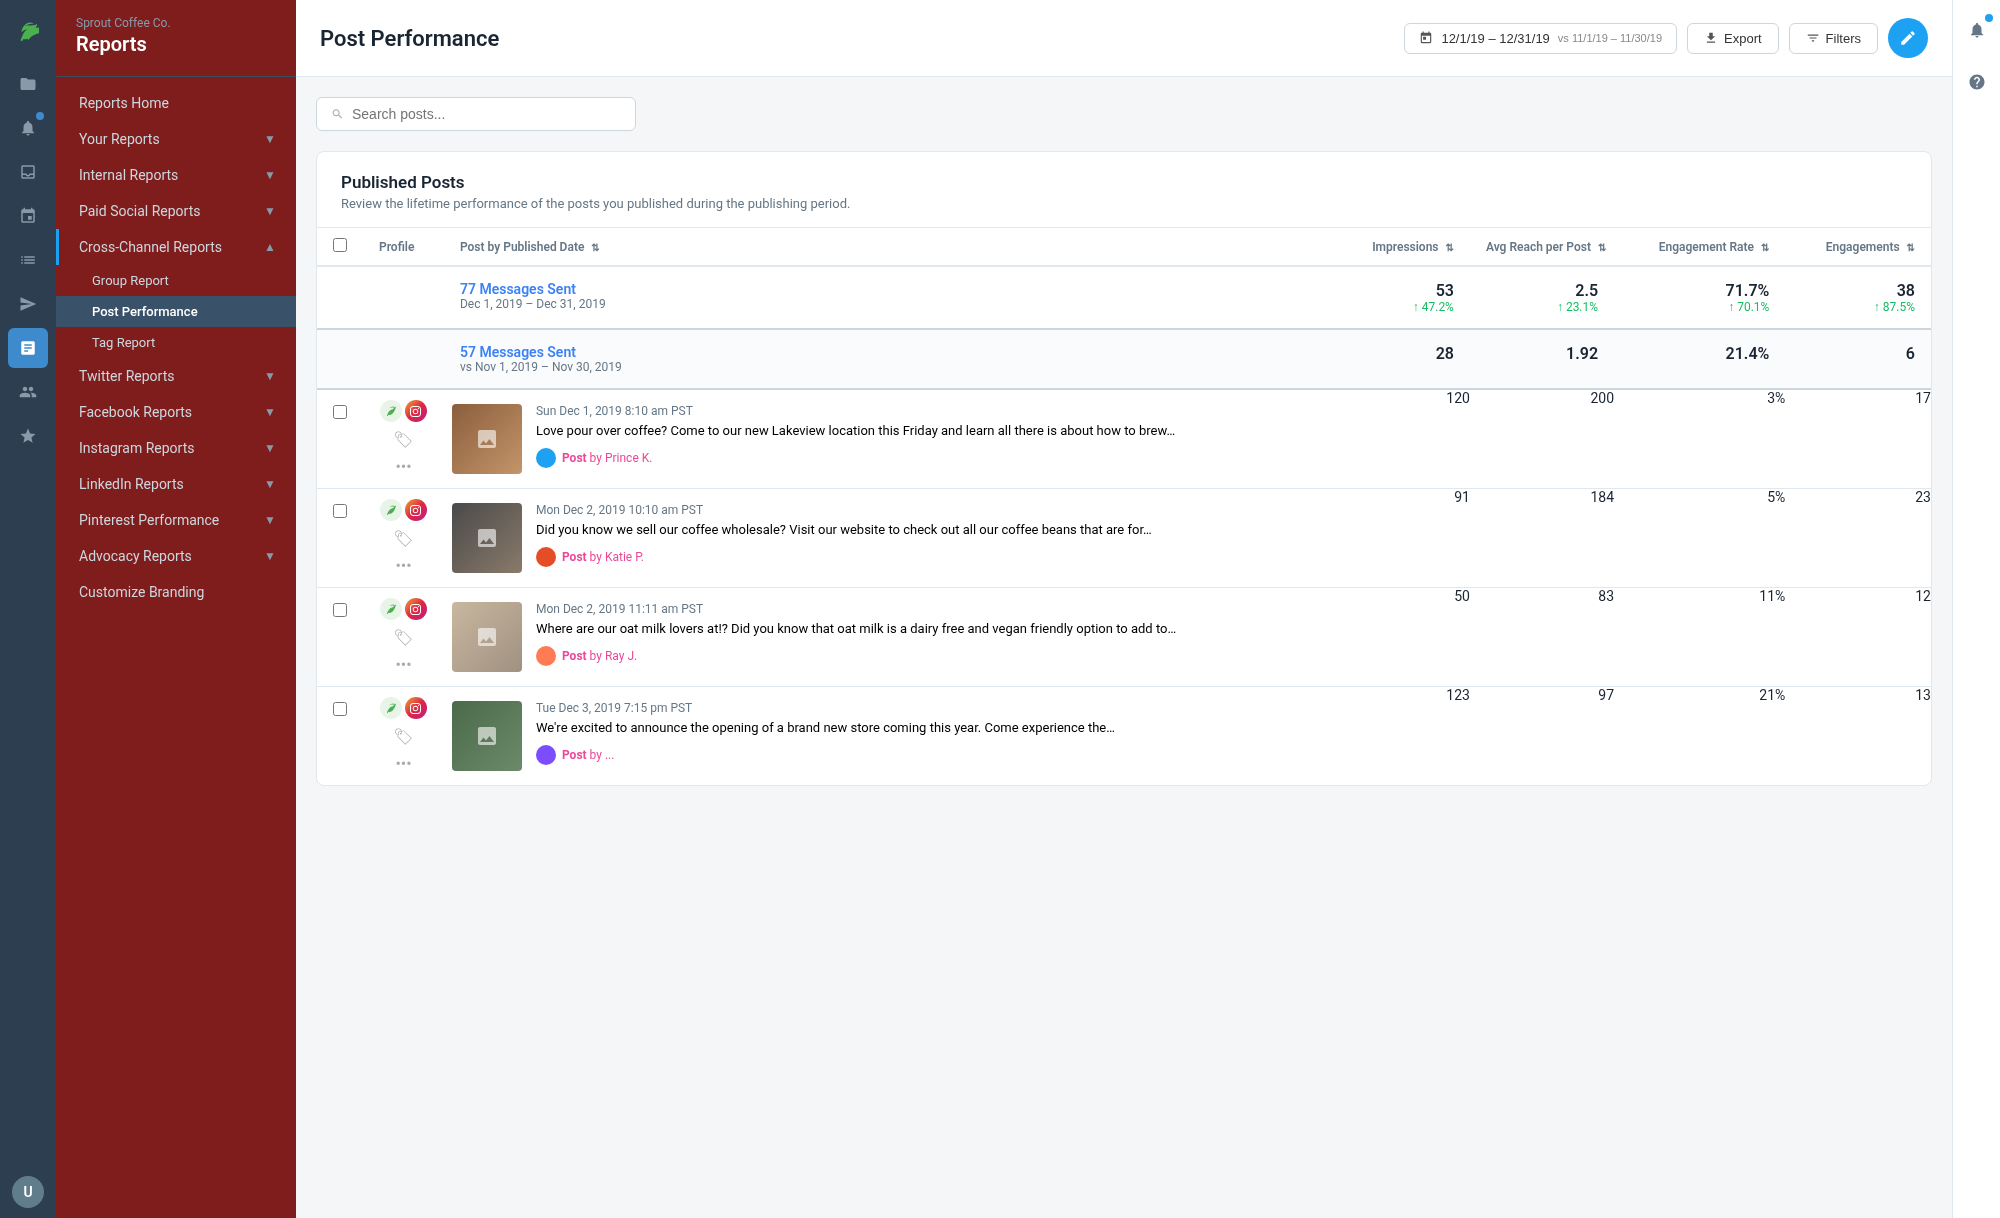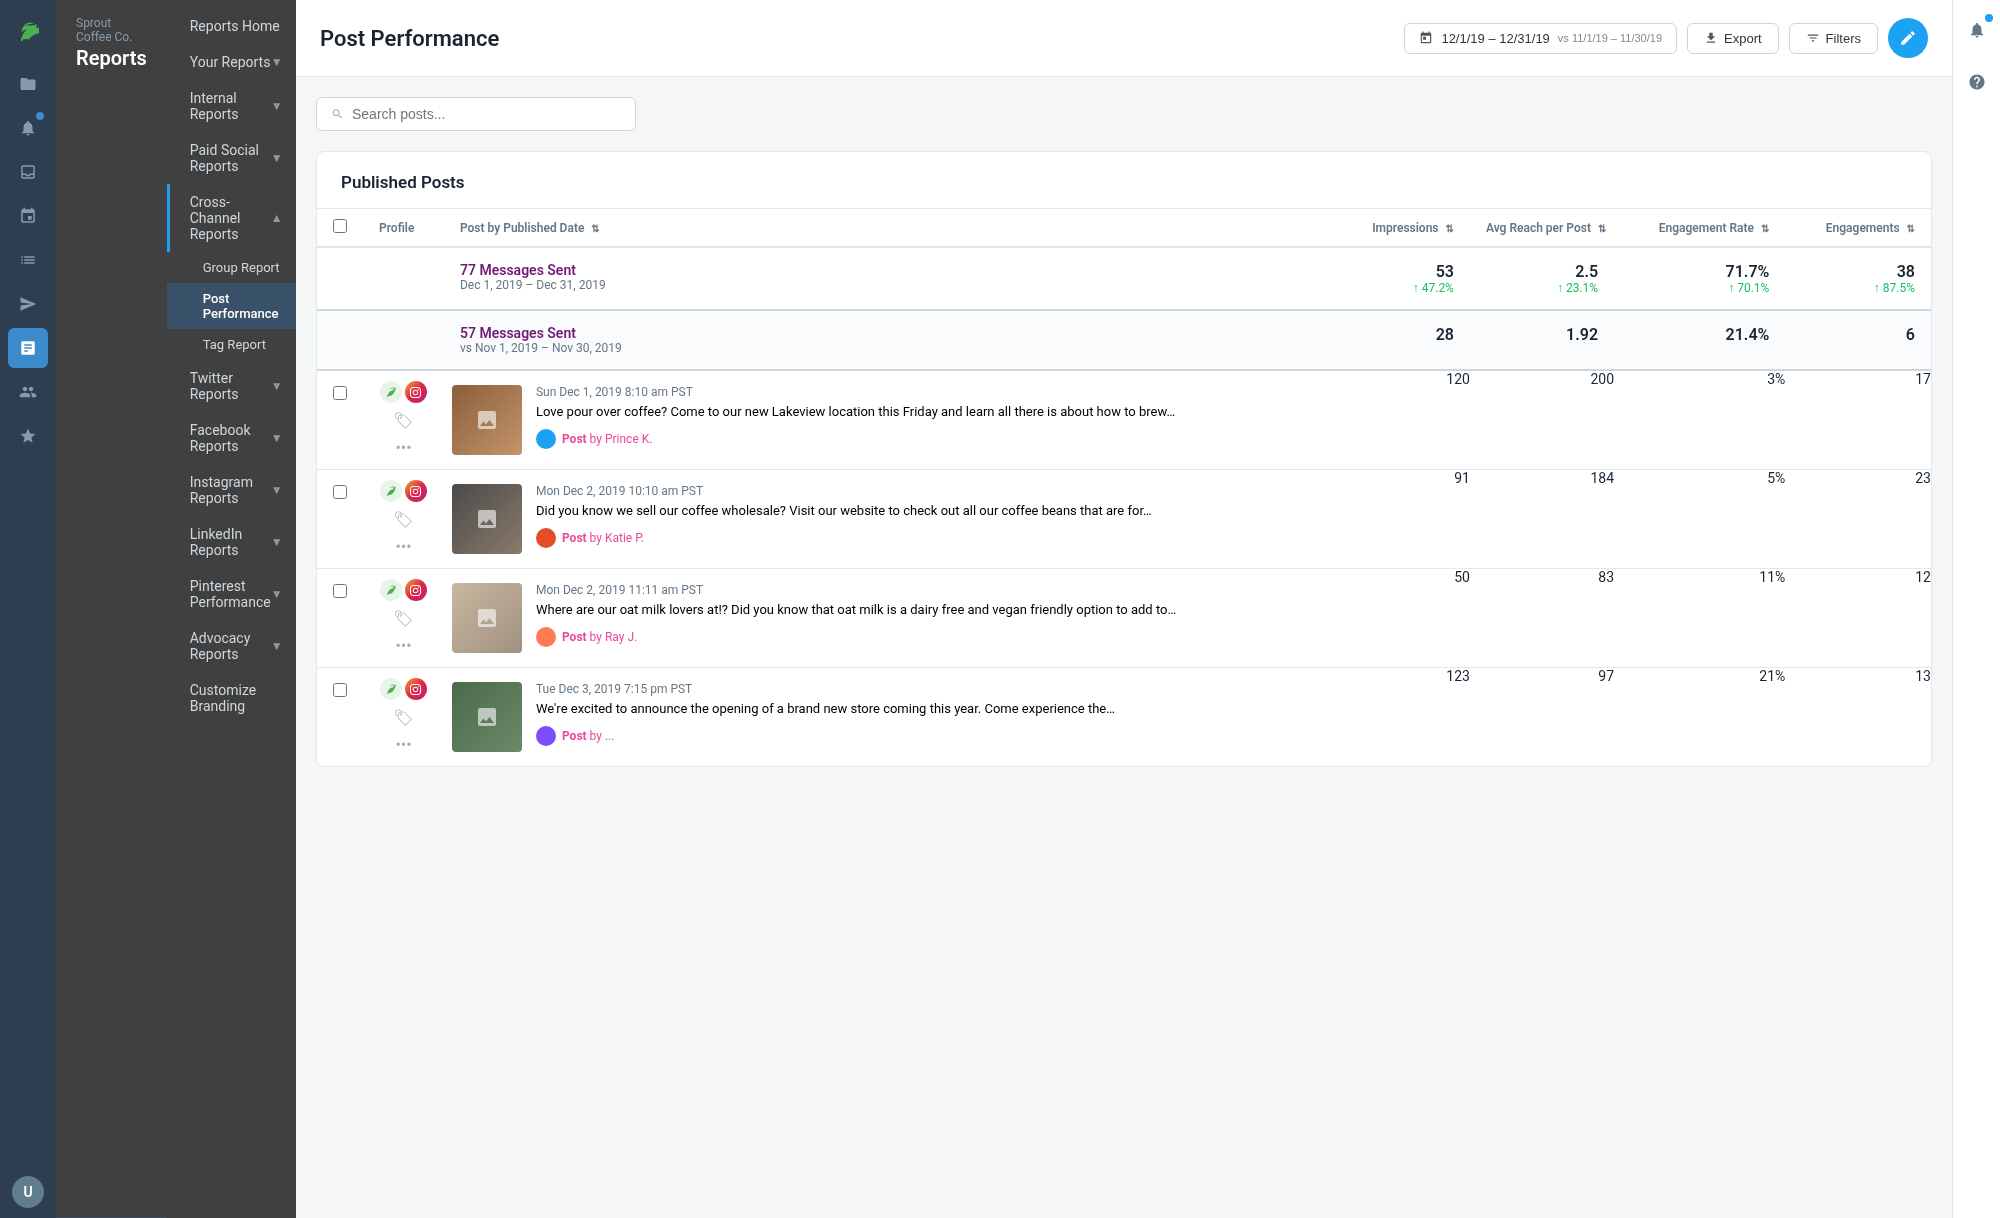--- a/index.html
+++ b/index.html
@@ -35,24 +35,24 @@
       top: 4px; right: 4px;
       width: 8px; height: 8px;
       background: #3d8bcd;
       border-radius: 50%;
     }
     .rail-bottom { margin-top: auto; padding-bottom: 12px; }
 
     
     .sidebar {
       width: 240px;
-      background: #404040;
+      background: #7f1d1d;
       color: #ccd6dd;
       display: flex;
-      flex-direction: row;
+      flex-direction: column;
       flex-shrink: 0;
       overflow-y: auto;
     }
     .sidebar-header {
       padding: 16px 20px 20px;
       border-bottom: 1px solid #3a4f61;
     }
     .sidebar-company { font-size: 12px; color: #8899aa; }
     .sidebar-title { font-size: 20px; font-weight: 600; color: #fff; margin-top: 2px; }
 
@@ -183,21 +183,21 @@
     .posts-table th .sort-icon { display: inline-block; margin-left: 4px; font-size: 10px; }
     .posts-table td { padding: 0; vertical-align: top; }
 
     .summary-row td {
       padding: 14px 16px;
       border-bottom: 2px solid #ccd6dd;
     }
     .summary-row .metric-val { font-size: 16px; font-weight: 600; color: #1a2533; text-align: right; }
     .summary-row .metric-change { font-size: 12px; color: #17bf63; text-align: right; }
 
-    .summary-label { font-size: 14px; font-weight: 600; color: #701a75; }
+    .summary-label { font-size: 14px; font-weight: 600; color: #3b82f6; }
     .summary-sublabel { font-size: 12px; color: #657786; }
 
     .post-row { border-bottom: 1px solid #e1e8ed; }
     .post-row:last-child { border-bottom: none; }
     .post-content-inner { display: flex; gap: 14px; align-items: flex-start; }
     .post-thumb {
       width: 70px; height: 70px;
       background: #c8d8e8;
       border-radius: 4px;
       flex-shrink: 0;
@@ -418,20 +418,21 @@
     <div class="search-bar">
       <svg class="search-icon" width="14" height="14" viewBox="0 0 24 24" fill="#aaa">
           <path d="M15.5 14h-.79l-.28-.27C15.41 12.59 16 11.11 16 9.5 16 5.91 13.09 3 9.5 3S3 5.91 3 9.5 5.91 16 9.5 16c1.61 0 3.09-.59 4.23-1.57l.27.28v.79l5 4.99L20.49 19l-4.99-5zm-6 0C7.01 14 5 11.99 5 9.5S7.01 5 9.5 5 14 7.01 14 9.5 11.99 14 9.5 14z"></path>
         </svg>
       <input type="text" placeholder="Search posts..." style="">
     </div>
 
     <div class="card">
       <div class="card-header">
         <h2>Published Posts</h2>
+        <p>Review the lifetime performance of the posts you published during the publishing period.</p>
       </div>
 
       <table class="posts-table">
         <thead>
           <tr>
             <th style="width:30px;">
               <input type="checkbox" style="">
             </th>
             <th>Profile</th>
             <th>

